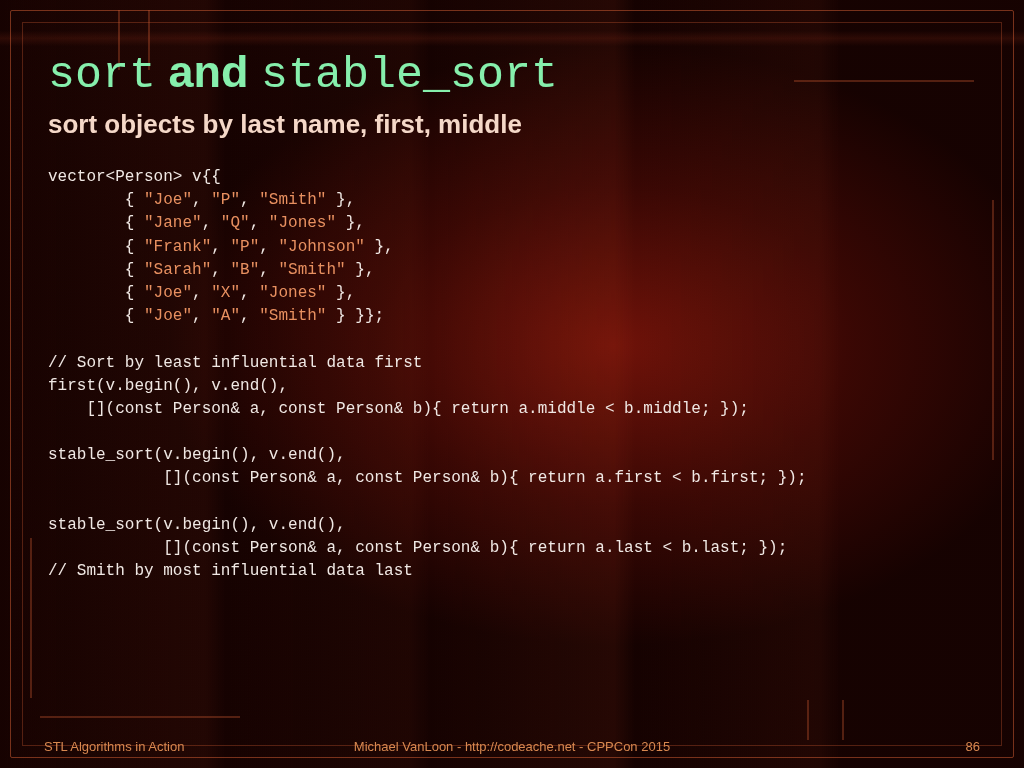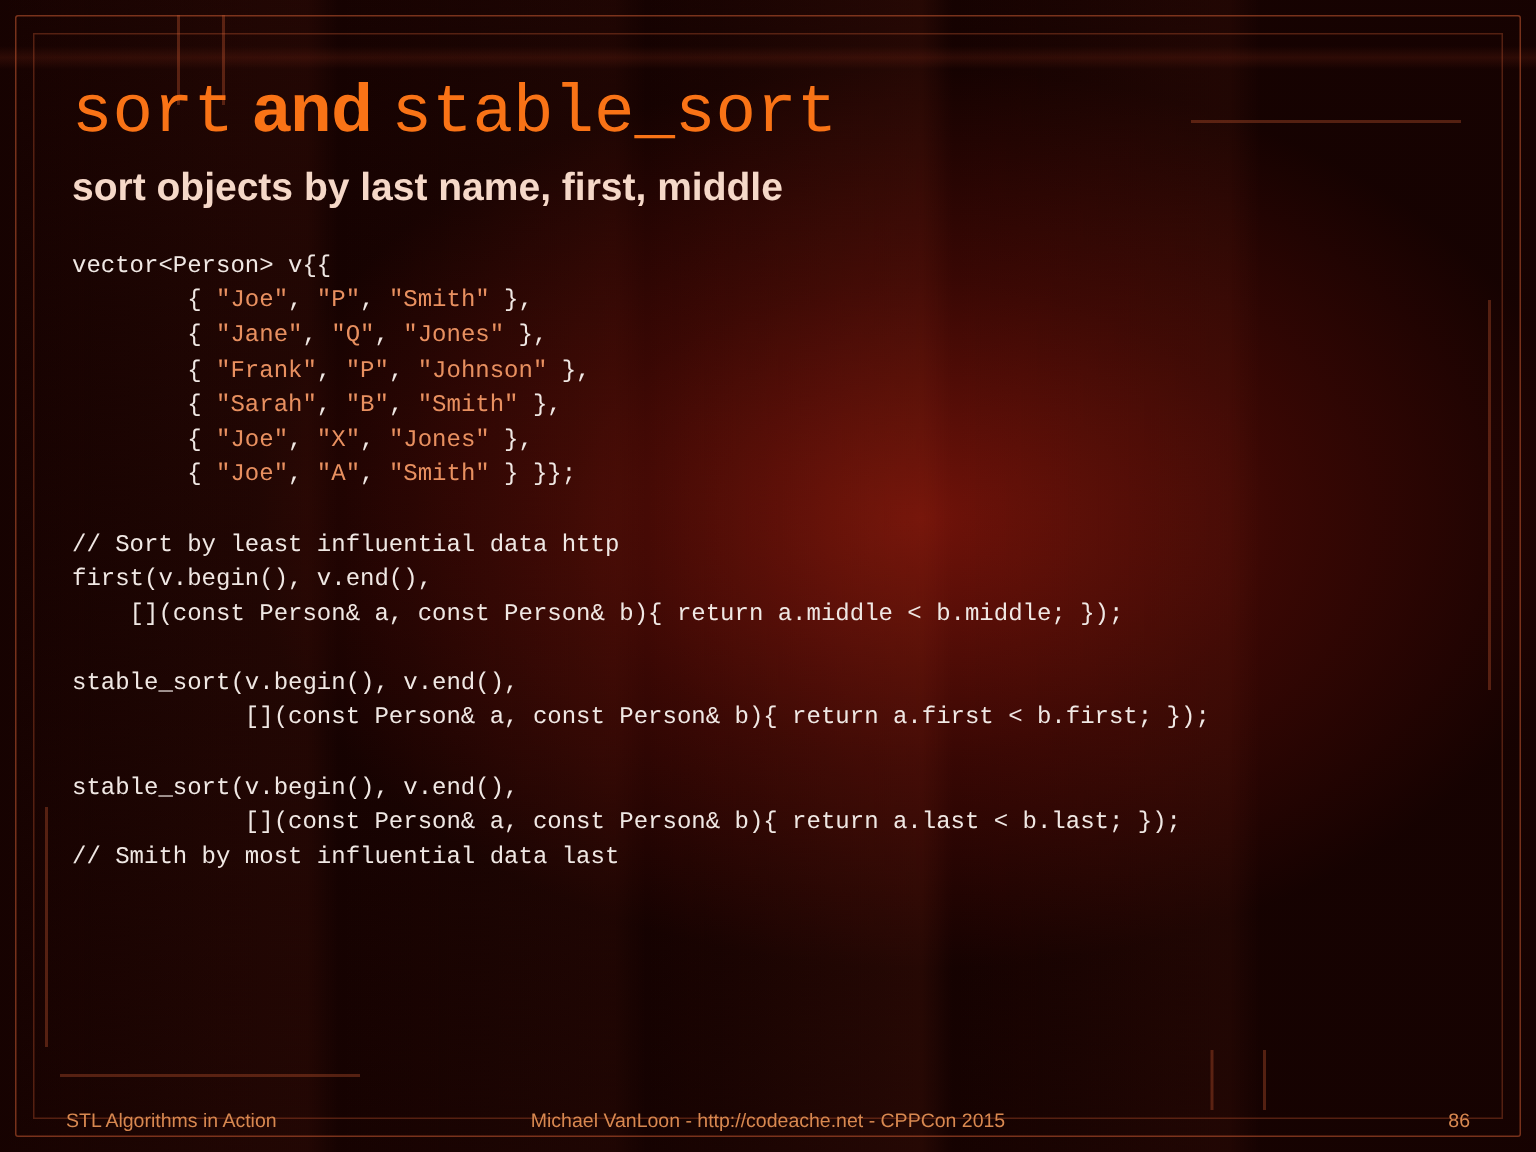--- a/index.html
+++ b/index.html
@@ -41,21 +41,21 @@
   .d5 { left: 30px; bottom: 70px; width: 2px; height: 160px; }
   .d6 { right: 30px; top: 200px; width: 2px; height: 260px; }
   .d7 { right: 180px; bottom: 28px; width: 2px; height: 40px; }
   .d8 { right: 215px; bottom: 28px; width: 2px; height: 40px; }
 
   .content {
     position: absolute; inset: 0;
     padding: 46px 48px 0 48px;
   }
   .title {
-    color: #f97316;
+    color: #86efac;
     font-size: 45px;
     font-weight: normal;
     letter-spacing: 0px;
     margin-bottom: 8px;
     white-space: pre;
   }
   .title .mono { font-family: "Courier New", monospace; font-weight: normal; }
   .title .and { font-family: Arial, sans-serif; font-weight: bold; }
   .subtitle {
     color: #f5d8c8;
@@ -102,21 +102,21 @@
   <div class="subtitle">sort objects by last name, first, middle</div>
 
   <div class="code"><span>vector&lt;Person&gt; v{{</span>
 <span>        { </span><span class="str">"Joe"</span><span>, </span><span class="str">"P"</span><span>, </span><span class="str">"Smith"</span><span> },</span>
 <span>        { </span><span class="str">"Jane"</span><span>, </span><span class="str">"Q"</span><span>, </span><span class="str">"Jones"</span><span> },</span>
 <span>        { </span><span class="str">"Frank"</span><span>, </span><span class="str">"P"</span><span>, </span><span class="str">"Johnson"</span><span> },</span>
 <span>        { </span><span class="str">"Sarah"</span><span>, </span><span class="str">"B"</span><span>, </span><span class="str">"Smith"</span><span> },</span>
 <span>        { </span><span class="str">"Joe"</span><span>, </span><span class="str">"X"</span><span>, </span><span class="str">"Jones"</span><span> },</span>
 <span>        { </span><span class="str">"Joe"</span><span>, </span><span class="str">"A"</span><span>, </span><span class="str">"Smith"</span><span> } }};</span>
 <span></span>
-<span>// Sort by least influential data http</span>
+<span>// Sort by least influential data first</span>
 <span>first(v.begin(), v.end(),</span>
 <span>    [](const Person&amp; a, const Person&amp; b){ return a.middle &lt; b.middle; });</span>
 <span></span>
 <span>stable_sort(v.begin(), v.end(),</span>
 <span>            [](const Person&amp; a, const Person&amp; b){ return a.first &lt; b.first; });</span>
 <span></span>
 <span>stable_sort(v.begin(), v.end(),</span>
 <span>            [](const Person&amp; a, const Person&amp; b){ return a.last &lt; b.last; });</span>
 <span>// Smith by most influential data last</span></div>
 </div>

